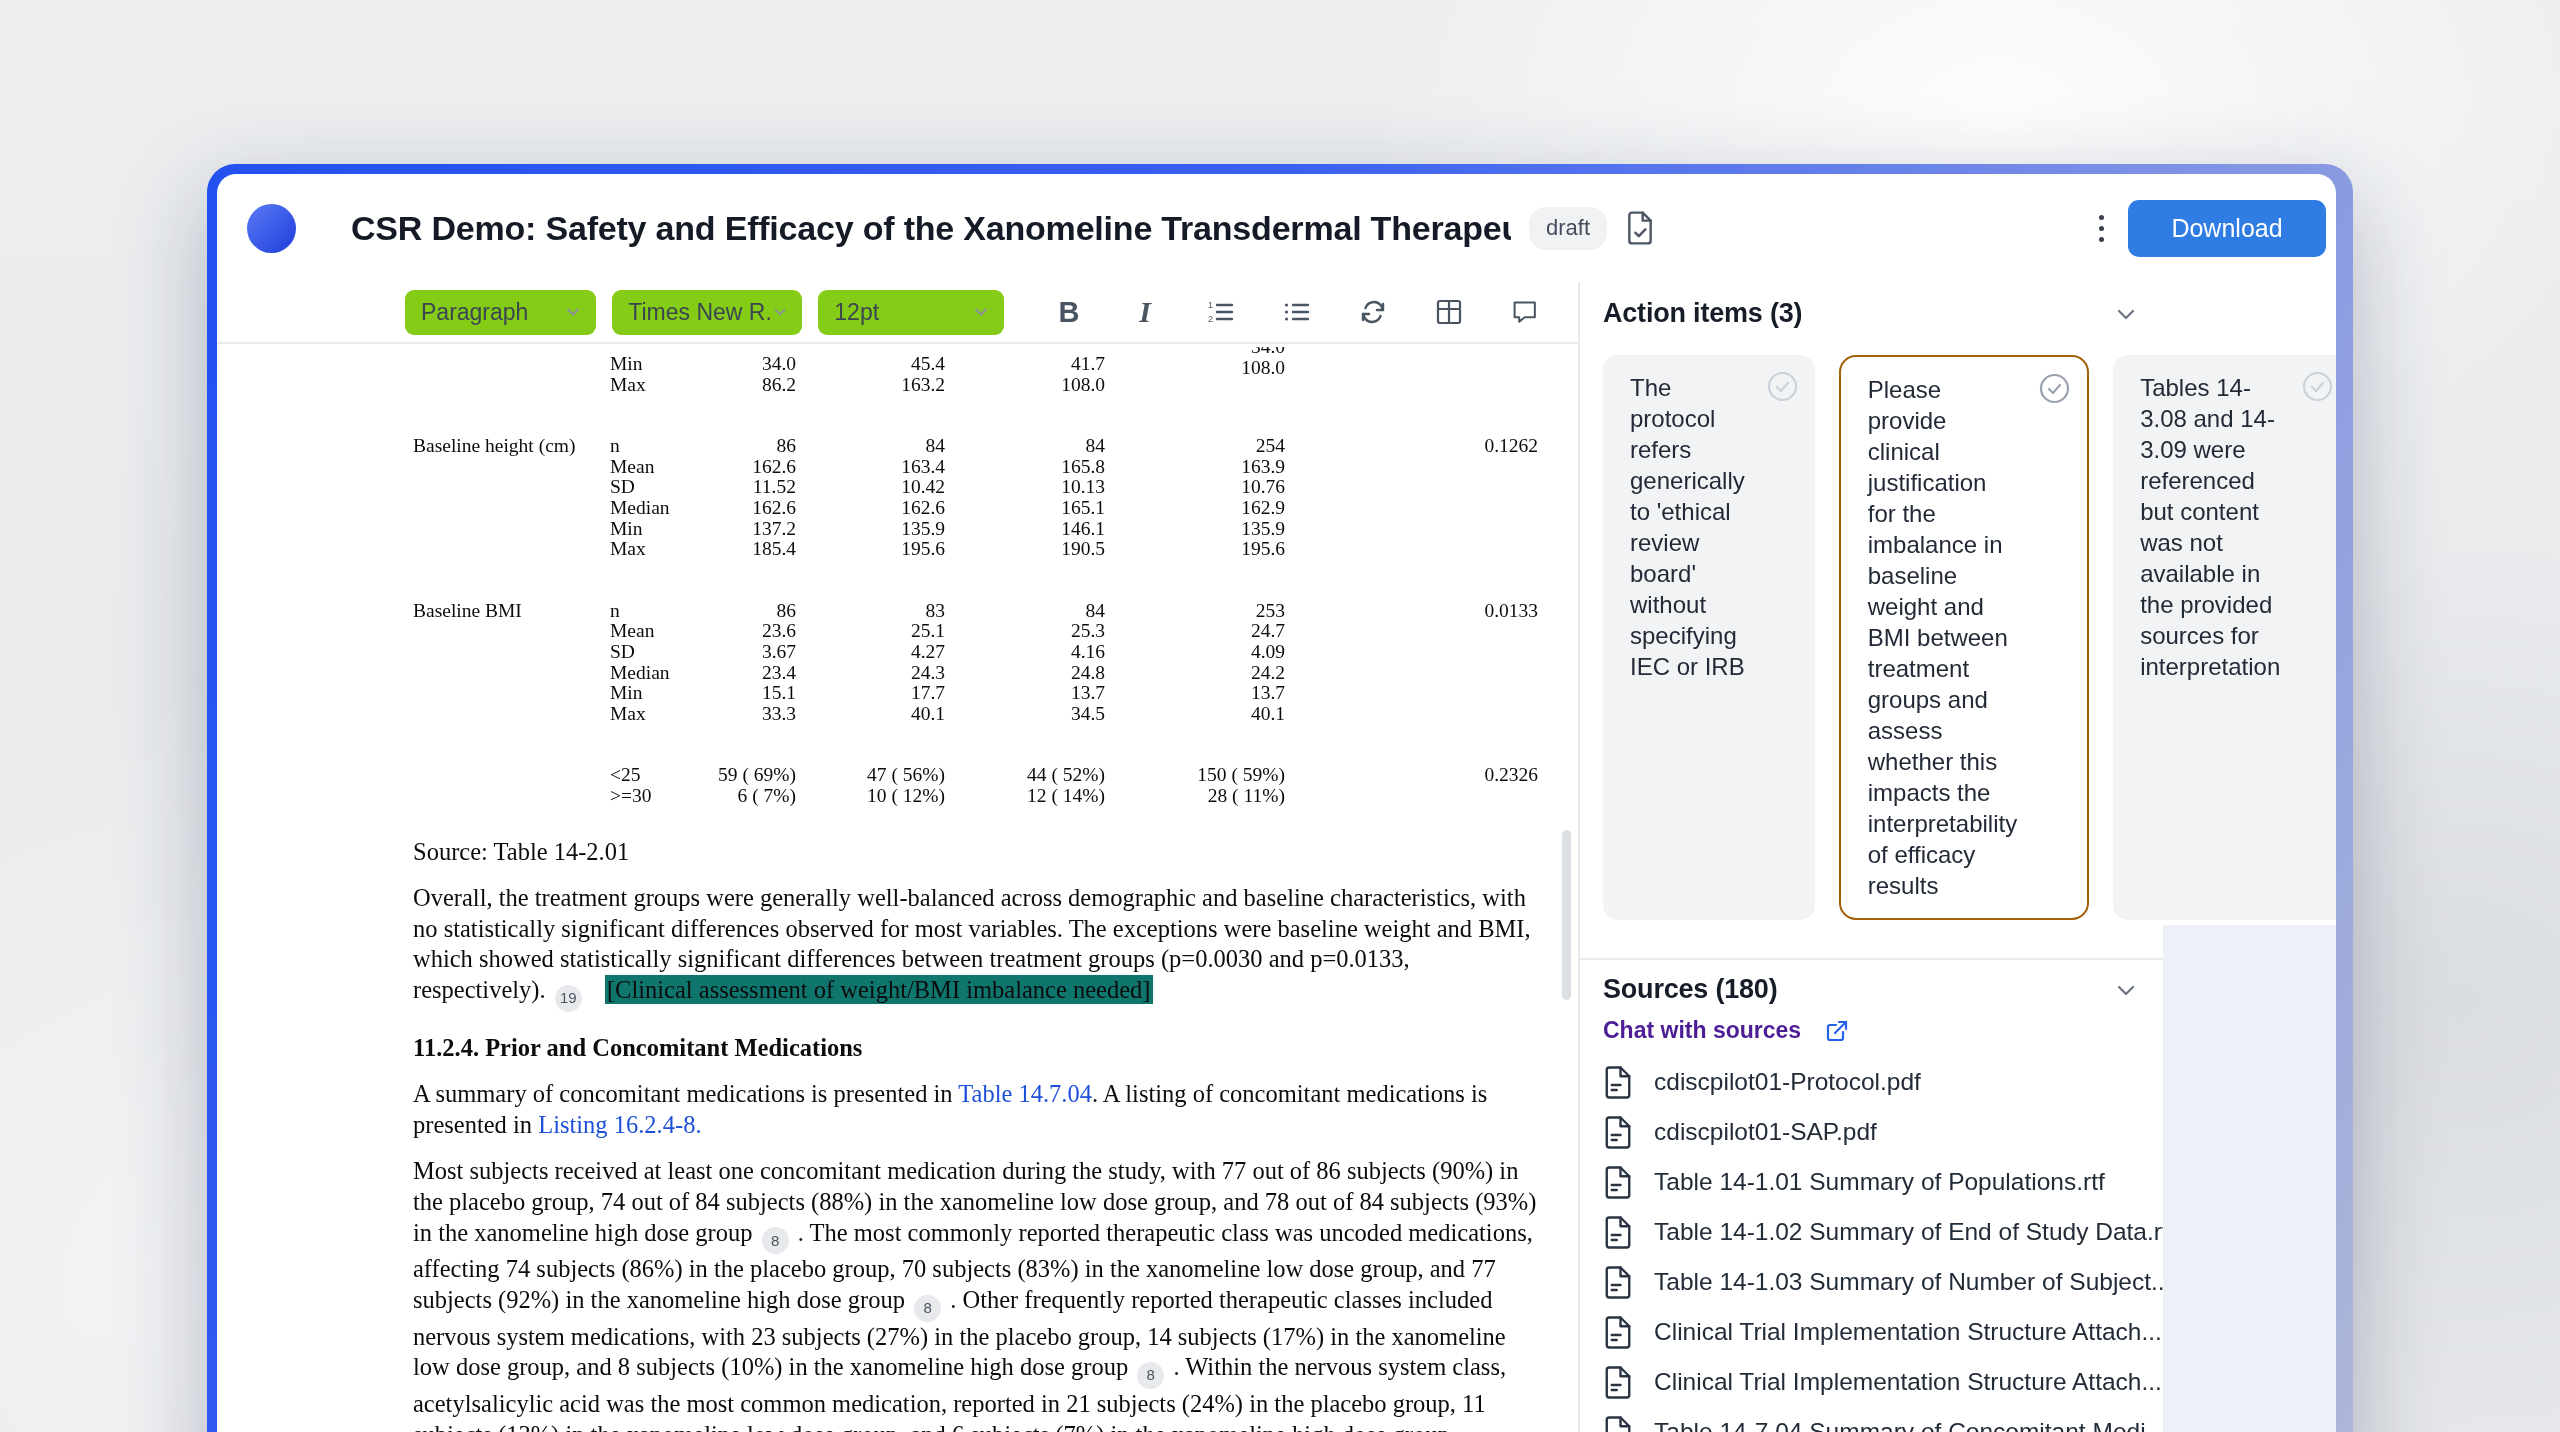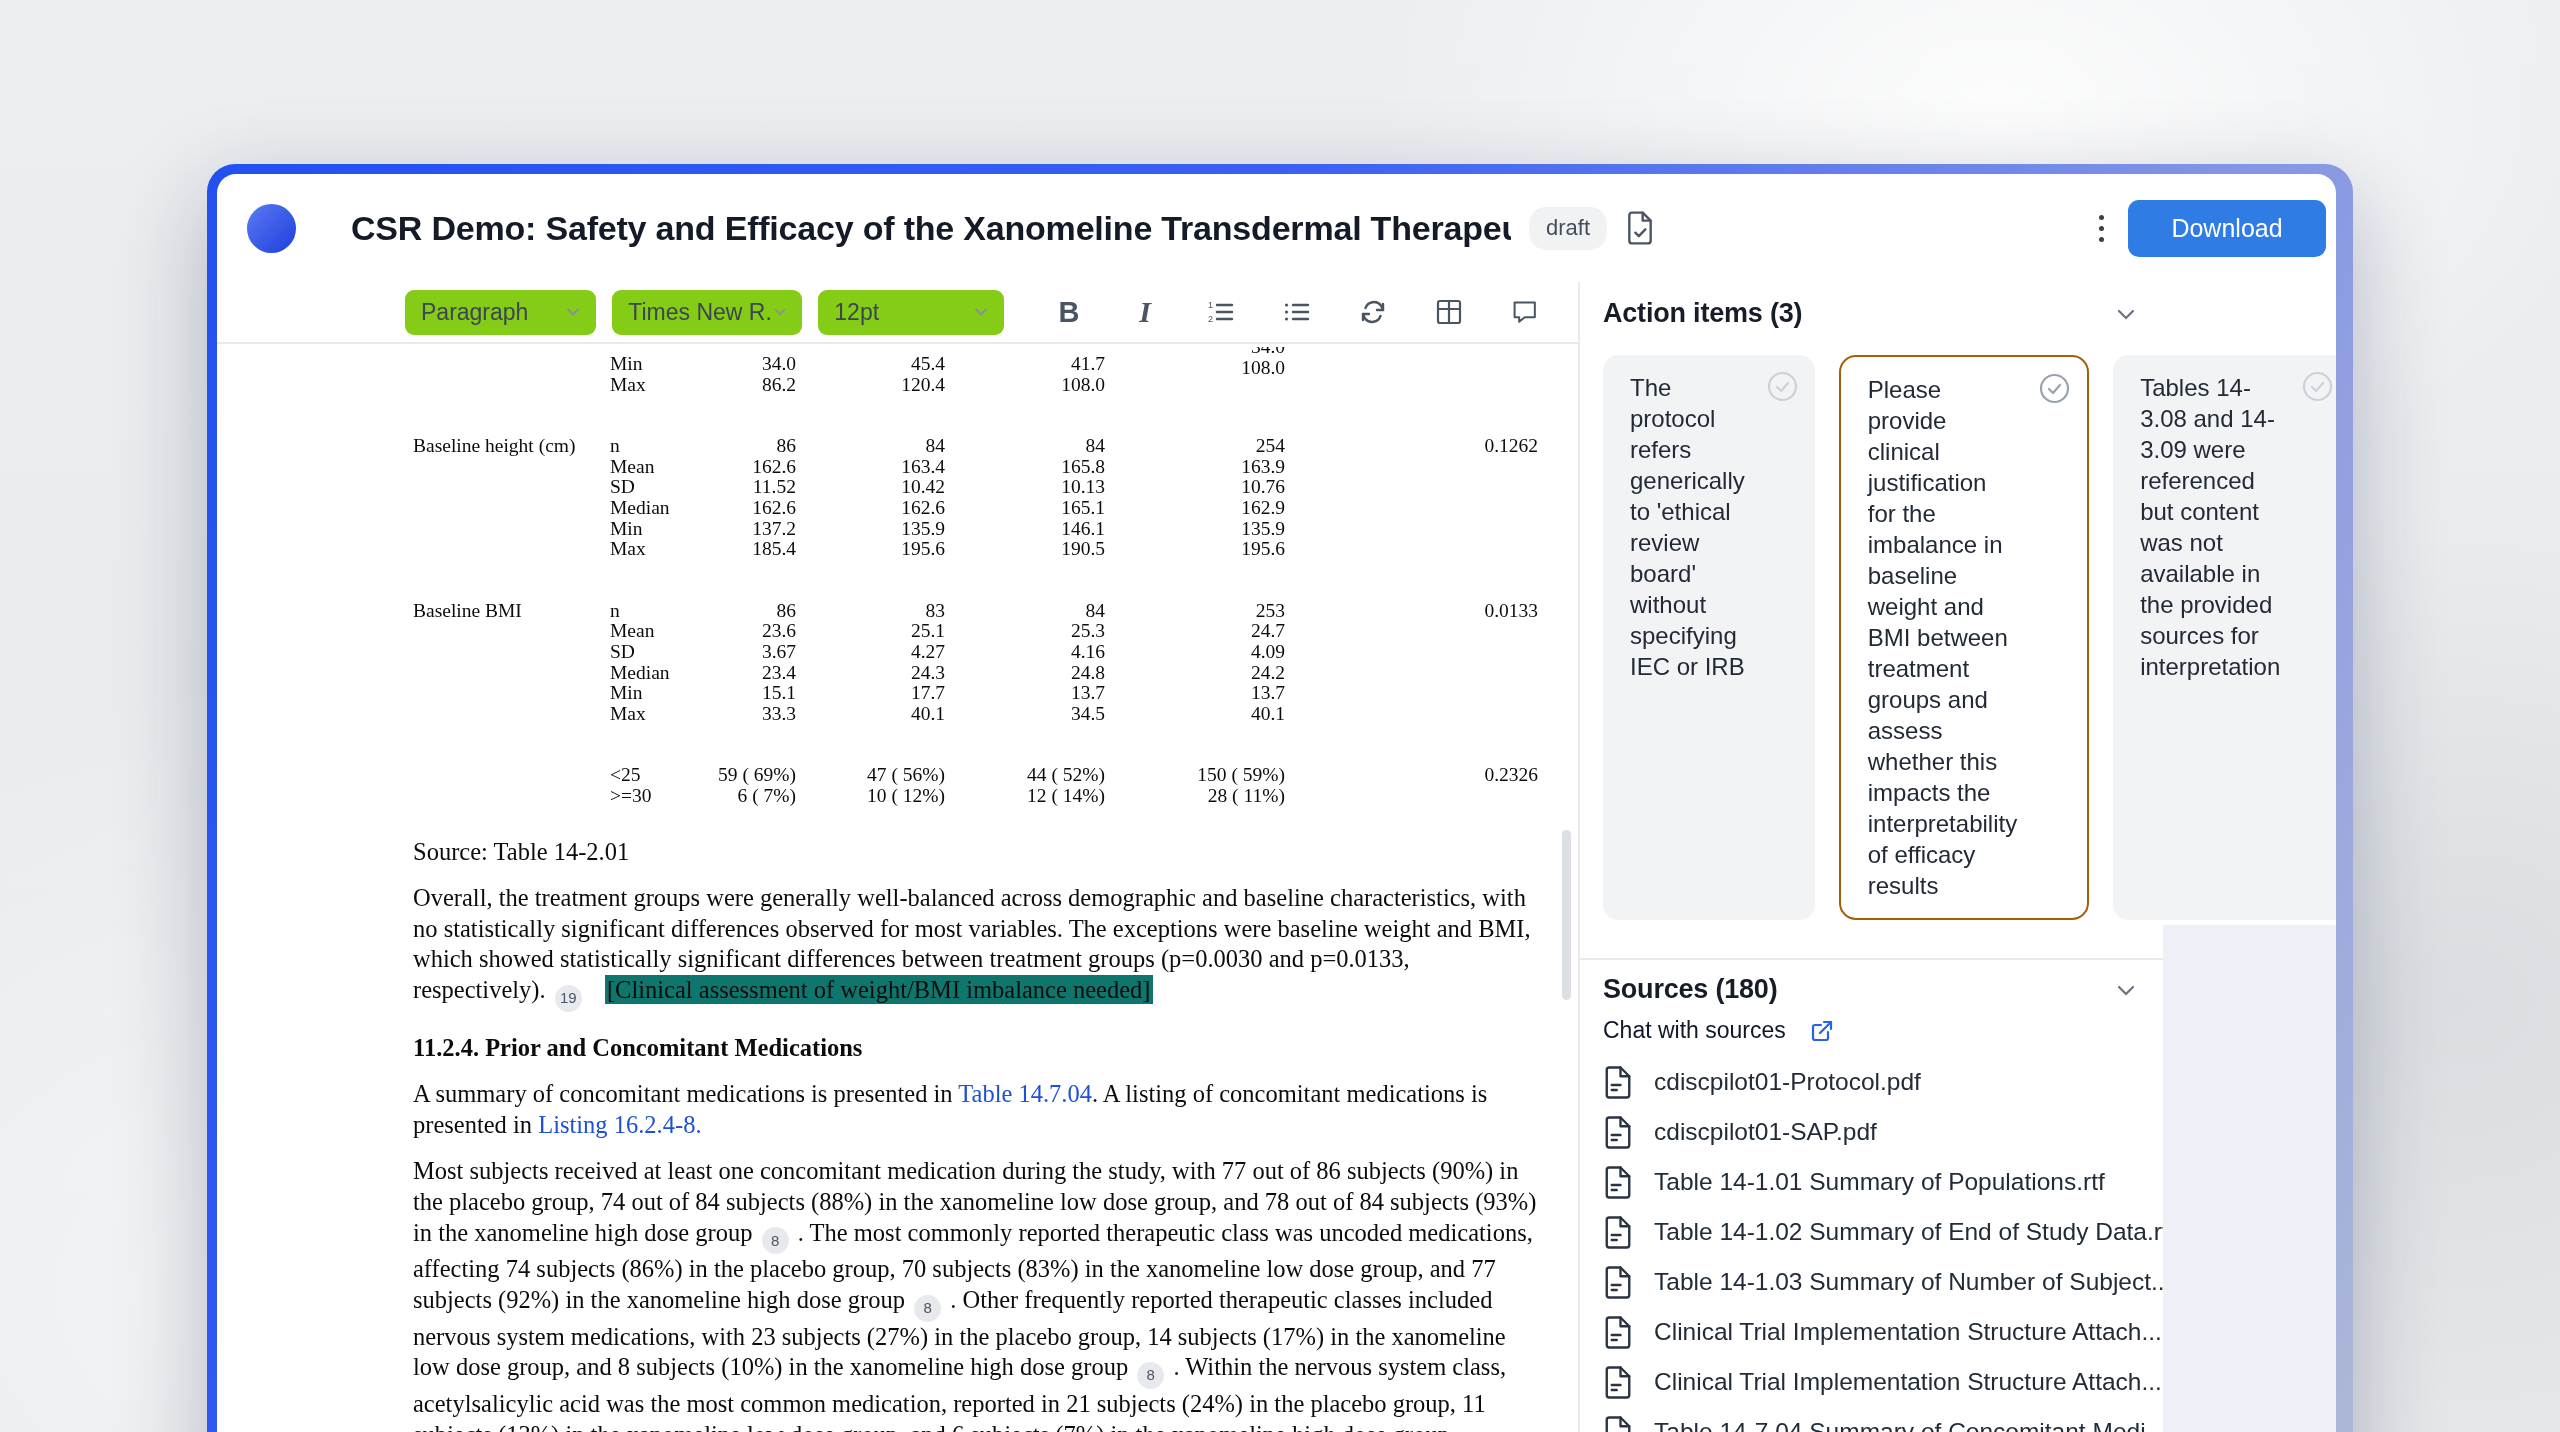--- a/index.html
+++ b/index.html
@@ -85,21 +85,21 @@
   .side-head { width:537px; display:flex; align-items:center; justify-content:space-between; padding-top:16px; }
   .side-head h2 { font-size:27px; font-weight:700; color:#161d29; letter-spacing:-.2px; }
   .chev { display:flex; align-items:center; cursor:pointer; }
   .cards { width:537px; margin-top:26px; display:flex; flex-direction:row; gap:24px; }
   .card { position:relative; border-radius:15px; padding:17px 70px 17px 27px; font-size:24px; line-height:31px; color:#232a37; cursor:pointer; }
   .card.gray { background:#f2f3f5; }
   .card.white { background:#fff; border:2px solid #a16207; border-radius:17px; }
   .card .chk { position:absolute; top:16px; right:17px; }
   .h-divider { height:2px; background:#e8eaec; margin:38px 0 0 -23px; }
   .sources-head { padding-top:14px; }
-  .chat-link { display:flex; align-items:center; gap:24px; margin-top:12px; color:#0f172a; font-size:23px; font-weight:400; cursor:pointer; width:fit-content; }
+  .chat-link { display:flex; align-items:center; gap:24px; margin-top:12px; color:#4c1d95; font-size:23px; font-weight:700; cursor:pointer; width:fit-content; }
   .files { margin-top:13px; }
   .file-row { height:50px; display:flex; align-items:center; gap:21px; cursor:pointer; white-space:nowrap; }
   .file-row .fname { font-size:24.5px; color:#222b38; }
   .right-gutter { position:absolute; top:643px; right:0; width:173px; bottom:-20px; background:#edf1f7; }
 
   svg { display:block; }
 </style>
 </head>
 <body>
 
@@ -197,21 +197,21 @@
                   <span class="c2">34.0</span>
                   <span class="c3">45.4</span>
                   <span class="c4">41.7</span>
                   <span class="c5"></span>
                   <span class="c6"></span>
                 </div>
                 <div class="t-row">
                   <span class="c0"></span>
                   <span class="c1">Max</span>
                   <span class="c2">86.2</span>
-                  <span class="c3">120.4</span>
+                  <span class="c3">163.2</span>
                   <span class="c4">108.0</span>
                   <span class="c5"></span>
                   <span class="c6"></span>
                 </div>
                 <div class="t-gap"></div>
                 <div class="t-row">
                   <span class="c0">Baseline height (cm)</span>
                   <span class="c1">n</span>
                   <span class="c2">86</span>
                   <span class="c3">84</span>

